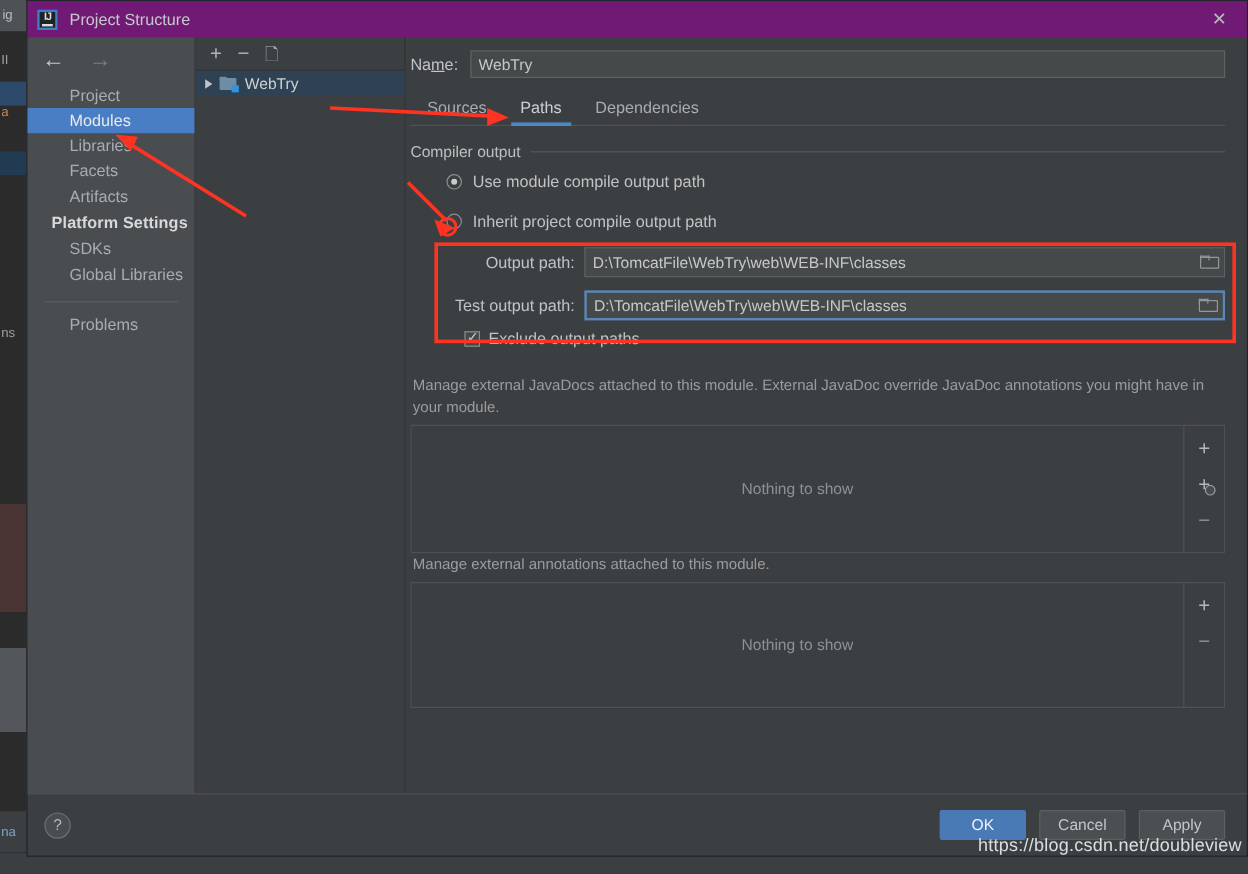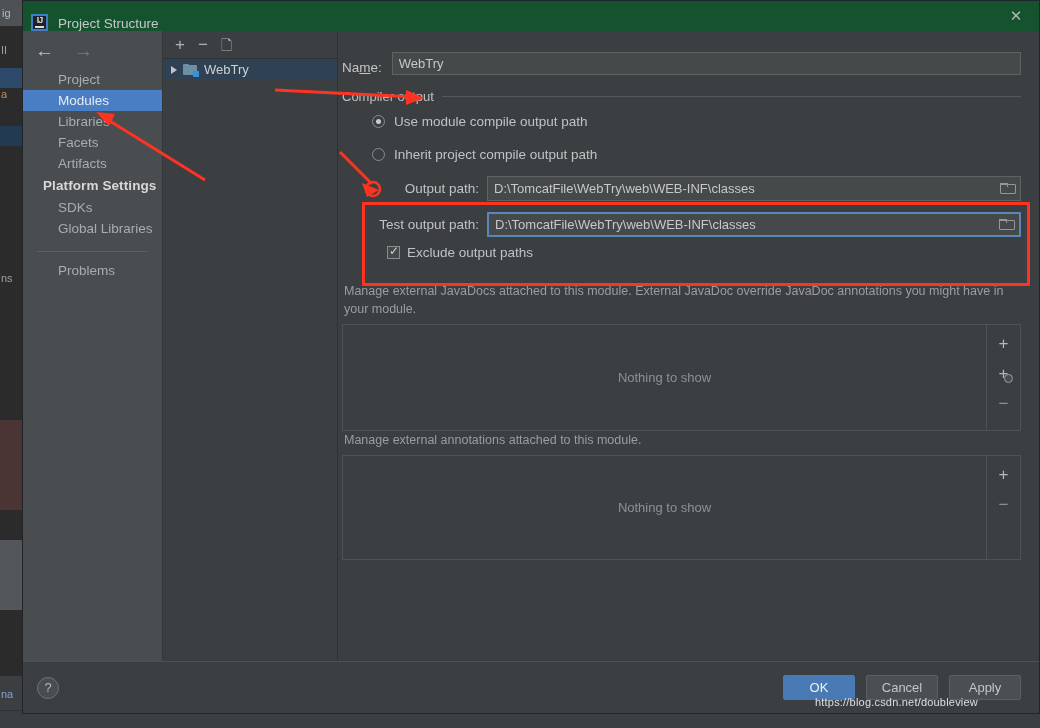--- a/index.html
+++ b/index.html
@@ -30,22 +30,22 @@
   .bg-editor-strip { position:absolute; left:0; top:26px; width:22px; height:650px; background:#2b2b2b; }
 
   
   #dialog {
     position: absolute; left: 22px; top: 0; width: 1018px; height: 714px;
     background: #3c3f41;
     border: 1px solid #21242a;
     display: flex; flex-direction: column;
   }
   .titlebar {
-    height: 30px; background: #14532d;
-    display: flex; align-items: flex-end;
+    height: 30px; background: #701a75;
+    display: flex; align-items: center;
     flex: 0 0 30px; position: relative;
   }
   .ij-logo {
     width: 17px; height: 17px; margin-left: 8px;
     background: #1f2326; border: 2px solid #3d7ec7;
     position: relative; flex: 0 0 17px;
   }
   .ij-logo:before {
     content: "IJ"; position: absolute; left: 0; right: 0; top: -1px;
     text-align: center; color: #dcdcdc; font-size: 9px; font-weight: bold;
@@ -113,21 +113,21 @@
     content:""; position:absolute; left:0; top:0px; width:6px; height:3px; background:#6d8ea6; border-radius:1px;
   }
   .folder-badge { position:absolute; right:-1px; bottom:-1px; width:6px; height:6px; background:#3592dc; }
   .modname { color: #cdd0d2; font-size: 13px; }
 
   
   .content {
     flex: 1 1 auto; background: #3c3f41; display: flex; flex-direction: column;
     min-width: 0; padding: 0 18px 0 4px; position: relative;
   }
-  .namerow { display: flex; align-items: flex-end; height: 44px; gap: 10px; flex: 0 0 44px; }
+  .namerow { display: flex; align-items: center; height: 44px; gap: 10px; flex: 0 0 44px; }
   .namelabel { color: #c2c4c6; font-size: 13.5px; }
   .namelabel u { text-decoration: underline; }
   .nameinput {
     flex: 1 1 auto; height: 23px; background: #45494a;
     border: 1px solid #5e6264; color: #c6c8ca; font-size: 13px;
     padding: 0 6px; font-family: "Liberation Sans", sans-serif;
     outline: none;
   }
   .tabs {
     display: flex; gap: 0; height: 30px; flex: 0 0 30px; align-items: flex-end;
@@ -233,21 +233,21 @@
   }
   .btn.primary { background: #4a7ab5; border-color: #4a7ab5; color: #f0f2f4; font-weight: normal; }
 
   
   .anno { position: absolute; pointer-events: none; }
   .redbox {
     border: 3px solid #ff3322; left: 362px; top: 202px; width: 668px; height: 84px;
   }
   .wm {
     position: absolute; left: 815px; top: 696px; color: #e3e6e8;
-    font-size: 11px; font-family: "Liberation Sans", sans-serif; opacity: .95;
+    font-size: 15px; font-family: "Liberation Sans", sans-serif; opacity: .95;
     letter-spacing: .2px; pointer-events: none; white-space: nowrap;
   }
 </style>
 </head>
 <body>
 
 <div id="bg-ide">
   <div class="bg-editor-strip"></div>
   <div class="bg-tabrow">ig</div>
   <div class="bg-txt" style="left:1px; top:44px;">II</div>
@@ -308,20 +308,25 @@
       </div>
     </div>
 
     <div class="content">
 
       <div class="namerow">
         <span class="namelabel">Na<u>m</u>e:</span>
         <input class="nameinput" type="text" value="WebTry" style="">
       </div>
 
+      <div class="tabs">
+        <div class="tab">Sources</div>
+        <div class="tab active">Paths</div>
+        <div class="tab">Dependencies</div>
+      </div>
 
       <div class="scrollbody">
 
         <div class="grouphdr">
           <span class="gl">Compiler output</span>
           <span class="gline"></span>
         </div>
 
         <div class="radio-row" style="margin-bottom:18px;">
           <span class="radio on"></span>

